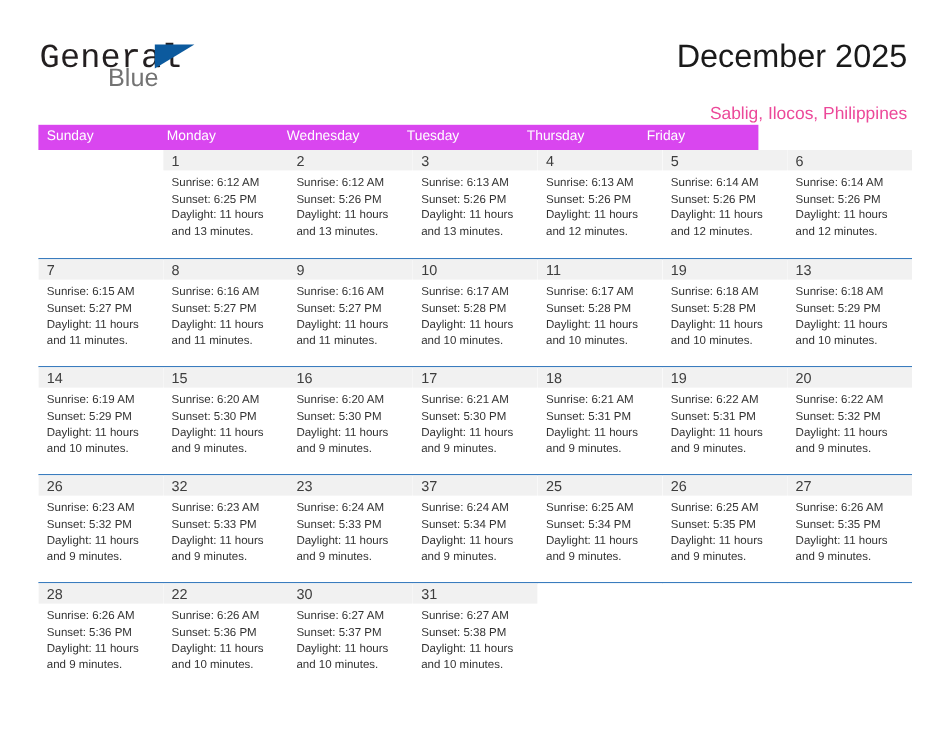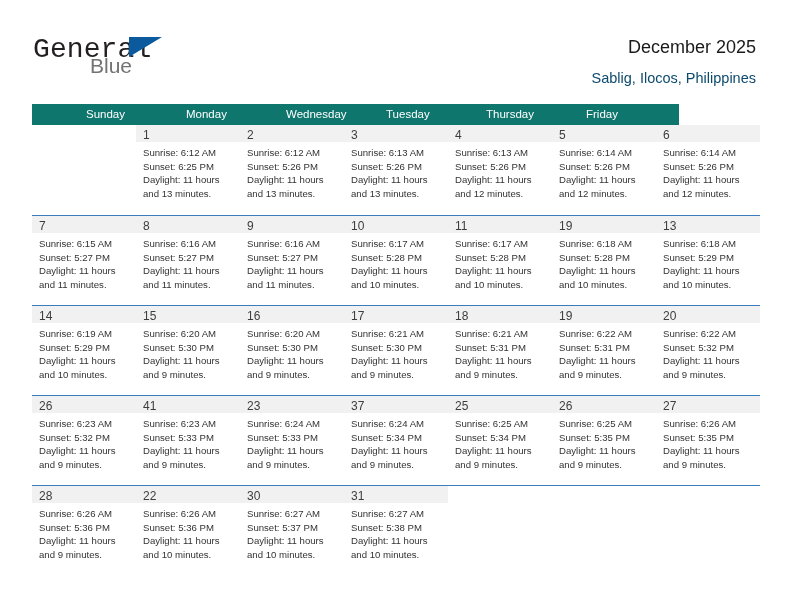--- a/index.html
+++ b/index.html
@@ -63,49 +63,48 @@
     border-bottom: 20px solid transparent;
   }
 
   .title-block {
     position: absolute;
     right: 36px;
     top: 30px;
     text-align: right;
   }
   .cal-title {
-    font-size: 18px;
+    font-size: 27px;
     font-weight: normal;
     color: #1a1a1a;
     line-height: 34px;
     white-space: nowrap;
     font-family: "Liberation Sans", sans-serif;
   }
   .cal-subtitle {
-    margin-top: 5px;
+    margin-top: 22px;
     font-size: 14.5px;
-    color: #0c4a6e;
+    color: #ec4899;
     line-height: 18px;
     white-space: nowrap;
     font-family: "Liberation Sans", sans-serif;
   }
 
   
   .calendar {
     position: absolute;
     left: 32px;
     top: 104px;
     width: 728px;
   }
   .weekday-row {
     display: flex;
     width: 600px;
     height: 21px;
-    background: #0f766e;
-    padding-left: 47px;
+    background: #d946ef;
   }
   .weekday {
     flex: 1 1 0;
     color: #ffffff;
     font-size: 11.5px;
     line-height: 21px;
     padding-left: 7px;
     box-sizing: border-box;
     white-space: nowrap;
     font-family: "Liberation Sans", sans-serif;
@@ -379,21 +378,21 @@
           <div class="day-cell">
             <div class="day-num-band"><span class="day-num">26</span></div>
             <div class="day-body">
               <div class="day-line">Sunrise: 6:23 AM</div>
               <div class="day-line">Sunset: 5:32 PM</div>
               <div class="day-line">Daylight: 11 hours</div>
               <div class="day-line">and 9 minutes.</div>
             </div>
           </div>
           <div class="day-cell">
-            <div class="day-num-band"><span class="day-num">41</span></div>
+            <div class="day-num-band"><span class="day-num">32</span></div>
             <div class="day-body">
               <div class="day-line">Sunrise: 6:23 AM</div>
               <div class="day-line">Sunset: 5:33 PM</div>
               <div class="day-line">Daylight: 11 hours</div>
               <div class="day-line">and 9 minutes.</div>
             </div>
           </div>
           <div class="day-cell">
             <div class="day-num-band"><span class="day-num">23</span></div>
             <div class="day-body">

